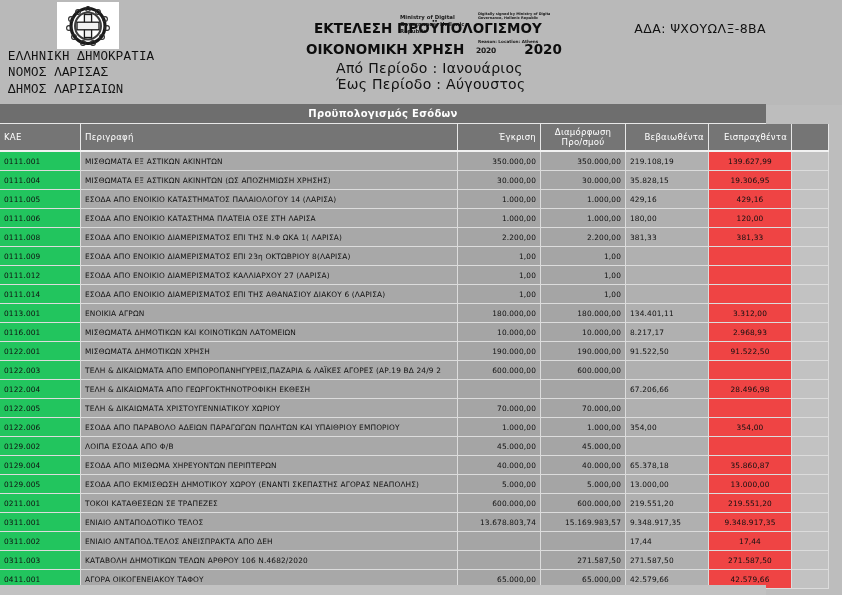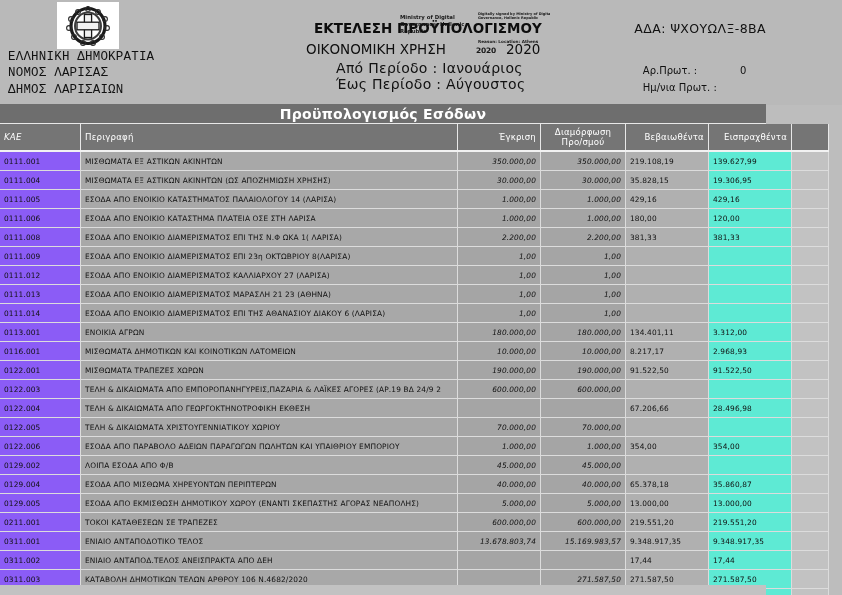--- a/index.html
+++ b/index.html
@@ -78,21 +78,21 @@
     font-weight: bold;
     color: #0d0d0d;
     line-height: 21px;
     white-space: nowrap;
     margin-left: 8px;
   }
   .title-sub-row {
     display: flex;
     align-items: flex-end;
     font-size: 13.5px;
-    font-weight: normal;
+    font-weight: bold;
     color: #0d0d0d;
     line-height: 21px;
     white-space: nowrap;
   }
   .title-year { margin-left: 60px; }
 
   .period-row {
     font-size: 14px;
     color: #111;
     line-height: 16px;
@@ -173,21 +173,21 @@
 
   
   .banner {
     position: absolute;
     left: 0;
     top: 104px;
     width: 766px;
     height: 19px;
     background: #6e6e6e;
     color: #ffffff;
-    font-size: 14px;
+    font-size: 10px;
     font-weight: bold;
     display: flex;
     align-items: center;
     justify-content: center;
     letter-spacing: 0.3px;
     border-bottom: 1px solid #e8e8e8;
   }
 
   
   .table-wrap {
@@ -207,68 +207,67 @@
     color: #ffffff;
     font-size: 8.6px;
     font-weight: normal;
     height: 26px;
     padding: 0 4px;
     vertical-align: middle;
     border-right: 1px solid #e8e8e8;
     border-bottom: 2px solid #f2f2f2;
     letter-spacing: 0.2px;
   }
-  th.h-kae   { text-align: left;  width: 72px; padding-left: 8px; font-style: italic; }
+  th.h-kae   { text-align: left;  width: 72px; padding-left: 8px; }
   th.h-desc  { text-align: left;  width: 368px; padding-left: 28px; }
   th.h-num   { text-align: right; width: 74px; }
   th.h-num2  { text-align: center; width: 76px; line-height: 10px; }
   th.h-tail  { width: 28px; border-right: none; }
 
   table.budget tbody td {
     height: 18px;
     font-size: 7.4px;
     color: #101010;
     padding: 0 4px;
     border-bottom: 1px solid #dcdcdc;
     border-right: 1px solid #dcdcdc;
     overflow: hidden;
     white-space: nowrap;
     letter-spacing: 0.15px;
   }
   td.c-kae {
-    background: #8b5cf6;
+    background: #22c55e;
     font-size: 8px;
     padding-left: 8px;
     text-align: left;
     border-right: 1px solid #cfcfcf;
   }
   td.c-desc {
     background: #a8a8a8;
     padding-left: 28px;
     text-align: left;
     border-right: 1px solid #cfcfcf;
     margin-left: 12px;
   }
   td.c-approve,
   td.c-formed {
     background: #a5a5a5;
     text-align: right;
     padding-right: 8px;
     border-right: 1px solid #cfcfcf;
-    font-style: italic;
   }
   td.c-certified {
     background: #b0b0b0;
     text-align: left;
     padding-right: 8px;
     border-right: 1px solid #cfcfcf;
   }
   td.c-collected {
-    background: #5eead4;
-    text-align: left;
+    background: #ef4444;
+    text-align: center;
     padding-right: 8px;
     border-right: 1px solid #cfcfcf;
   }
   td.c-tail {
     background: #c2c2c2;
     border-right: none;
   }
 
   
   .page-bottom-fill {
@@ -339,30 +338,20 @@
       <div class="sig-col-b">Digitally signed by Ministry of Digital Governance, Hellenic Republic</div>
       <div class="sig-col-c">Reason: Location: Athens</div>
       <div class="sig-date">2020</div>
     </div>
 
     <div class="ada-code">
       <span>ΑΔΑ:</span>
       <span>ΨΧΟΥΩΛΞ-8ΒΑ</span>
     </div>
 
-    <div class="protocol-block">
-      <div class="proto-row">
-        <span>Αρ.Πρωτ. :</span>
-        <span class="proto-value">0</span>
-      </div>
-      <div class="proto-row">
-        <span>Ημ/νια Πρωτ. :</span>
-        <span class="proto-value"></span>
-      </div>
-    </div>
   </div>
 
   <div class="banner">
     <span>Προϋπολογισμός Εσόδων</span>
   </div>
 
   <div class="table-wrap">
     <table class="budget">
       <thead>
         <tr>
@@ -436,29 +425,20 @@
           <tr>
             <td class="c-kae">0111.012</td>
             <td class="c-desc">ΕΣΟΔΑ ΑΠΟ ΕΝΟΙΚΙΟ ΔΙΑΜΕΡΙΣΜΑΤΟΣ ΚΑΛΛΙΑΡΧΟΥ 27 (ΛΑΡΙΣΑ)</td>
             <td class="c-approve">1,00</td>
             <td class="c-formed">1,00</td>
             <td class="c-certified"></td>
             <td class="c-collected"></td>
             <td class="c-tail"></td>
           </tr>
           <tr>
-            <td class="c-kae">0111.013</td>
-            <td class="c-desc">ΕΣΟΔΑ ΑΠΟ ΕΝΟΙΚΙΟ ΔΙΑΜΕΡΙΣΜΑΤΟΣ ΜΑΡΑΣΛΗ 21  23 (ΑΘΗΝΑ)</td>
-            <td class="c-approve">1,00</td>
-            <td class="c-formed">1,00</td>
-            <td class="c-certified"></td>
-            <td class="c-collected"></td>
-            <td class="c-tail"></td>
-          </tr>
-          <tr>
             <td class="c-kae">0111.014</td>
             <td class="c-desc">ΕΣΟΔΑ ΑΠΟ ΕΝΟΙΚΙΟ ΔΙΑΜΕΡΙΣΜΑΤΟΣ ΕΠΙ ΤΗΣ ΑΘΑΝΑΣΙΟΥ ΔΙΑΚΟΥ 6 (ΛΑΡΙΣΑ)</td>
             <td class="c-approve">1,00</td>
             <td class="c-formed">1,00</td>
             <td class="c-certified"></td>
             <td class="c-collected"></td>
             <td class="c-tail"></td>
           </tr>
           <tr>
             <td class="c-kae">0113.001</td>
@@ -473,21 +453,21 @@
             <td class="c-kae">0116.001</td>
             <td class="c-desc">ΜΙΣΘΩΜΑΤΑ ΔΗΜΟΤΙΚΩΝ ΚΑΙ ΚΟΙΝΟΤΙΚΩΝ ΛΑΤΟΜΕΙΩΝ</td>
             <td class="c-approve">10.000,00</td>
             <td class="c-formed">10.000,00</td>
             <td class="c-certified">8.217,17</td>
             <td class="c-collected">2.968,93</td>
             <td class="c-tail"></td>
           </tr>
           <tr>
             <td class="c-kae">0122.001</td>
-            <td class="c-desc">ΜΙΣΘΩΜΑΤΑ ΤΡΑΠΕΖΕΣ ΧΩΡΩΝ</td>
+            <td class="c-desc">ΜΙΣΘΩΜΑΤΑ ΔΗΜΟΤΙΚΩΝ ΧΡΗΣΗ</td>
             <td class="c-approve">190.000,00</td>
             <td class="c-formed">190.000,00</td>
             <td class="c-certified">91.522,50</td>
             <td class="c-collected">91.522,50</td>
             <td class="c-tail"></td>
           </tr>
           <tr>
             <td class="c-kae">0122.003</td>
             <td class="c-desc">ΤΕΛΗ &amp; ΔΙΚΑΙΩΜΑΤΑ ΑΠΟ ΕΜΠΟΡΟΠΑΝΗΓΥΡΕΙΣ,ΠΑΖΑΡΙΑ &amp; ΛΑΪΚΕΣ ΑΓΟΡΕΣ (ΑΡ.19 ΒΔ 24/9 2</td>
             <td class="c-approve">600.000,00</td>

